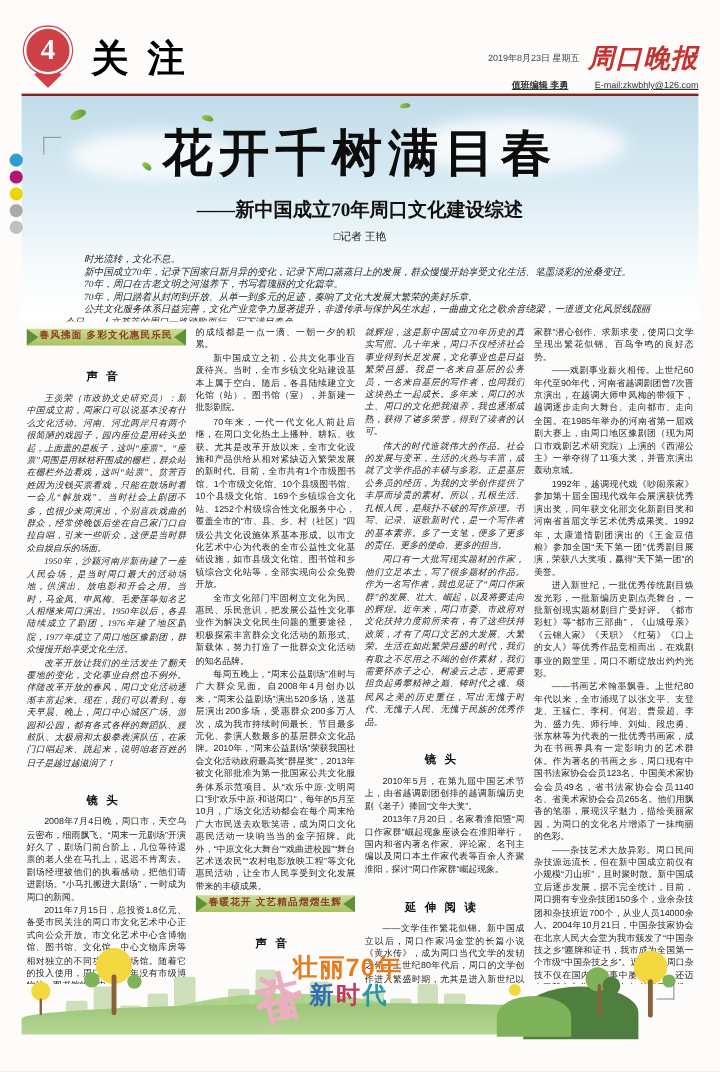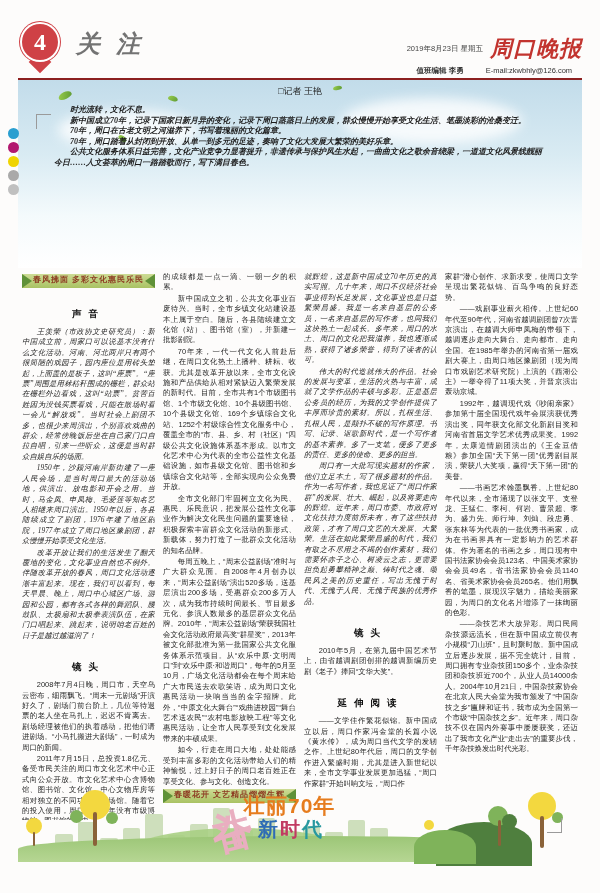--- a/index.html
+++ b/index.html
@@ -4,45 +4,45 @@
 <style>
   html,body{margin:0;padding:0;background:#ece7e4;}
   .page{position:relative;width:600px;height:893px;margin:0 auto;background:#fdfcfb;overflow:hidden;
         font-family:"Liberation Sans",sans-serif;}
   
   .hdr{position:absolute;top:22px;left:18px;right:18px;height:56px;}
   .pin{position:absolute;left:2px;top:0;width:40px;height:40px;background:#cf4146;border-radius:50%;
        box-shadow:inset 0 0 0 2px #fff, 0 0 0 1px #cf4146;display:flex;align-items:center;justify-content:center;z-index:3;}
   .pin-tail{position:absolute;left:14px;top:32px;width:16px;height:16px;background:#cf4146;transform:rotate(45deg);z-index:2;}
   .pin span{color:#fff;font-size:24px;font-weight:900;font-family:"Liberation Serif",serif;}
-  .section{position:absolute;left:58px;top:6px;font-size:24px;font-weight:900;letter-spacing:16px;color:#737373;
-           font-family:"Liberation Serif",serif;font-style:italic;}
+  .section{position:absolute;left:58px;top:6px;font-size:31px;font-weight:900;letter-spacing:16px;color:#000000;
+           font-family:"Liberation Serif",serif;}
   .hdr-right{position:absolute;right:0;top:12px;text-align:right;}
   .hdr-row1{display:flex;align-items:center;justify-content:flex-end;gap:7px;}
   .date{font-size:7.5px;color:#444;}
   .paper-logo{font-size:22px;font-weight:900;color:#c2342f;font-family:"Liberation Serif",serif;font-style:italic;letter-spacing:1px;}
-  .hdr-row2{display:flex;justify-content:center;gap:22px;font-size:7.5px;color:#333;margin-top:2px;}
+  .hdr-row2{display:flex;justify-content:flex-end;gap:22px;font-size:7.5px;color:#333;margin-top:2px;text-decoration:underline;}
   .editor{font-weight:700;}
   .rule{position:absolute;top:78px;left:18px;right:18px;height:2px;background:#8c2020;}
   
   .regmarks{position:absolute;left:8px;top:128px;z-index:4;}
   .regdot{width:11px;height:11px;border-radius:50%;margin-bottom:3px;}
   
   .banner{position:absolute;top:80px;left:18px;right:18px;height:188px;text-align:center;overflow:hidden;
           background:linear-gradient(180deg,#c2dcea 0%,#d9ebf3 40%,#f4fafc 72%,#ffffff 100%);}
   .cloud{position:absolute;background:#fff;border-radius:50%;filter:blur(6px);opacity:.8;}
   .leaf{position:absolute;width:14px;height:7px;border-radius:50% 50% 50% 50%/60% 60% 40% 40%;
         background:linear-gradient(120deg,#9ccf4e,#5d9a34);}
   .title{position:relative;margin:20px 0 0;font-size:42px;font-weight:900;letter-spacing:5px;color:#0d0d0d;
          font-family:"Liberation Serif",serif;}
   .subtitle{position:relative;margin-top:9px;font-size:16px;font-weight:700;color:#111;
             font-family:"Liberation Serif",serif;}
   .byline{position:relative;margin-top:5px;font-size:9px;color:#222;}
   .intro{position:relative;width:492px;margin:7px auto 0;text-align:left;font-size:8px;line-height:10.6px;
-         color:#1d1d1d;font-family:"Liberation Serif",serif;font-style:italic;font-weight:bold;}
+         color:#1d1d1d;font-family:"Liberation Serif",serif;font-style:italic;}
   .intro p{margin:0;text-indent:2em;}
   .crop{position:absolute;width:14px;height:14px;border-color:#9a9a9a;z-index:2;}
   .crop.tl{left:36px;top:114px;border-left:1px solid #9a9a9a;border-top:1px solid #9a9a9a;}
   .crop.br{right:38px;bottom:5px;border-right:1px solid #9a9a9a;border-bottom:1px solid #9a9a9a;}
   
   .columns{position:absolute;top:272px;left:22px;width:556px;height:548px;display:flex;gap:8px;overflow:hidden;}
   .column{flex:1;overflow:hidden;}
   .col-para{margin:0 0 1px;font-size:7.4px;line-height:10.4px;text-align:justify;color:#262626;}
   .col-para.indent{text-indent:2em;}
   .col-para.kai{font-family:"Liberation Serif",serif;font-style:italic;color:#1f1f1f;}
@@ -104,20 +104,22 @@
       <div class="regdot" style="background: rgb(192, 192, 192);"></div>
     </div>
 
   <div class="banner">
     <div class="cloud" style="left:40px;top:30px;width:140px;height:40px;"></div>
     <div class="cloud" style="right:60px;top:18px;width:180px;height:46px;"></div>
     <span class="leaf" style="left:40px;top:12px;transform:rotate(-25deg);"></span>
     <span class="leaf" style="left:150px;top:16px;transform:rotate(15deg);width:10px;height:5px;"></span>
     <span class="leaf" style="left:100px;top:56px;transform:rotate(40deg);width:9px;height:5px;"></span>
     <span class="leaf" style="right:240px;top:6px;transform:rotate(-10deg);width:9px;height:4px;"></span>
+    <h1 class="title">花开千树满目春</h1>
+    <div class="subtitle">——新中国成立70年周口文化建设综述</div>
     <div class="byline">□记者 王艳</div>
     <div class="intro">
         <p>时光流转，文化不息。</p>
         <p>新中国成立70年，记录下国家日新月异的变化，记录下周口蒸蒸日上的发展，群众慢慢开始享受文化生活、笔墨淡彩的沧桑变迁。</p>
         <p>70年，周口在古老文明之河滋养下，书写着瑰丽的文化篇章。</p>
         <p>70年，周口踏着从封闭到开放、从单一到多元的足迹，奏响了文化大发展大繁荣的美好乐章。</p>
         <p>公共文化服务体系日益完善，文化产业竞争力显著提升，非遗传承与保护风生水起，一曲曲文化之歌余音绕梁，一道道文化风景线靓丽今日……人文荟萃的周口一路踏歌而行，写下满目春色。</p>
       </div>
   </div>
   <div class="crop tl"></div>
@@ -135,39 +137,40 @@
         <p class="col-para indent">2008年7月4日晚，周口市，天空乌云密布，细雨飘飞。“周末一元剧场”开演好久了，剧场门前台阶上，几位等待退票的老人坐在马扎上，迟迟不肯离去。剧场经理被他们的执着感动，把他们请进剧场。“小马扎搬进大剧场”，一时成为周口的新闻。</p>
         <p class="col-para indent">2011年7月15日，总投资1.8亿元、备受市民关注的周口市文化艺术中心正式向公众开放。市文化艺术中心含博物馆、图书馆、文化馆、中心文物库房等相对独立的不同功能文化场馆。随着它的投入使用，周口结束多年没有市级博物馆、图书馆的历史。</p>
         <div class="col-heading">延伸阅读</div>
       </div>
       <div class="column">
         <p class="col-para">的成绩都是一点一滴、一朝一夕的积累。</p>
         <p class="col-para indent">新中国成立之初，公共文化事业百废待兴。当时，全市乡镇文化站建设基本上属于空白。随后，各县陆续建立文化馆（站）、图书馆（室），并新建一批影剧院。</p>
         <p class="col-para indent">70年来，一代一代文化人前赴后继，在周口文化热土上播种、耕耘、收获。尤其是改革开放以来，全市文化设施和产品供给从相对紧缺迈入繁荣发展的新时代。目前，全市共有1个市级图书馆、1个市级文化馆、10个县级图书馆、10个县级文化馆、169个乡镇综合文化站、1252个村级综合性文化服务中心，覆盖全市的“市、县、乡、村（社区）”四级公共文化设施体系基本形成。以市文化艺术中心为代表的全市公益性文化基础设施，如市县级文化馆、图书馆和乡镇综合文化站等，全部实现向公众免费开放。</p>
         <p class="col-para indent">全市文化部门牢固树立文化为民、惠民、乐民意识，把发展公益性文化事业作为解决文化民生问题的重要途径，积极探索丰富群众文化活动的新形式、新载体，努力打造了一批群众文化活动的知名品牌。</p>
         <p class="col-para indent">每周五晚上，“周末公益剧场”准时与广大群众见面。自2008年4月创办以来，“周末公益剧场”演出520多场，送基层演出200多场，受惠群众200多万人次，成为我市持续时间最长、节目最多元化、参演人数最多的基层群众文化品牌。2010年，“周末公益剧场”荣获我国社会文化活动政府最高奖“群星奖”，2013年被文化部批准为第一批国家公共文化服务体系示范项目。从“欢乐中原·文明周口”到“欢乐中原·和谐周口”，每年的5月至10月，广场文化活动都会在每个周末给广大市民送去欢歌笑语，成为周口文化惠民活动一块响当当的金字招牌。此外，“中原文化大舞台”“戏曲进校园”“舞台艺术送农民”“农村电影放映工程”等文化惠民活动，让全市人民享受到文化发展带来的丰硕成果。</p>
-        <p class="col-para indent">如今，行走在周口大地，处处能感受到丰富多彩的文化活动带给人们的精神愉悦，过上好日子的周口老百姓正在享受文化、参与文化、创造文化。</p>
         <div class="col-banner">
           <span>春暖花开 文艺精品熠熠生辉</span>
         </div>
         <div class="col-heading">声音</div>
       </div>
       <div class="column">
         <p class="col-para kai">就辉煌，这是新中国成立70年历史的真实写照。几十年来，周口不仅经济社会事业得到长足发展，文化事业也是日益繁荣昌盛。我是一名来自基层的公务员，一名来自基层的写作者，也同我们这块热土一起成长。多年来，周口的水土、周口的文化把我滋养，我也逐渐成熟，获得了诸多荣誉，得到了读者的认可。</p>
         <p class="col-para kai indent">伟大的时代造就伟大的作品。社会的发展与变革，生活的火热与丰富，成就了文学作品的丰硕与多彩。正是基层公务员的经历，为我的文学创作提供了丰厚而珍贵的素材。所以，扎根生活、扎根人民，是颠扑不破的写作原理。书写、记录、讴歌新时代，是一个写作者的基本素养。多了一支笔，便多了更多的责任、更多的使命、更多的担当。</p>
         <p class="col-para kai indent">周口有一大批写现实题材的作家，他们立足本土，写了很多题材的作品。作为一名写作者，我也见证了“周口作家群”的发展、壮大、崛起，以及将要走向的辉煌。近年来，周口市委、市政府对文化扶持力度前所未有，有了这些扶持政策，才有了周口文艺的大发展、大繁荣。生活在如此繁荣昌盛的时代，我们有取之不尽用之不竭的创作素材，我们需要怀赤子之心、树凌云之志，更需要担负起勇攀精神之巅、铸时代之魂、颂民风之美的历史重任，写出无愧于时代、无愧于人民、无愧于民族的优秀作品。</p>
         <div class="col-heading">镜头</div>
         <p class="col-para indent">2010年5月，在第九届中国艺术节上，由省越调剧团创排的越调新编历史剧《老子》捧回“文华大奖”。</p>
+        <p class="col-para indent">2013年7月20日，名家看淮阳暨“周口作家群”崛起现象座谈会在淮阳举行，国内和省内著名作家、评论家、名刊主编以及周口本土作家代表等百余人齐聚淮阳，探讨“周口作家群”崛起现象。</p>
         <div class="col-heading">延伸阅读</div>
         <p class="col-para indent">——文学佳作繁花似锦。新中国成立以后，周口作家冯金堂的长篇小说《黄水传》，成为周口当代文学的发轫之作。上世纪80年代后，周口的文学创作进入繁盛时期，尤其是进入新世纪以来，全市文学事业发展更加迅猛，“周口作家群”开始叫响文坛，“周口作</p>
       </div>
       <div class="column">
         <p class="col-para">家群”潜心创作、求新求变，使周口文学呈现出繁花似锦、百鸟争鸣的良好态势。</p>
         <p class="col-para indent">——戏剧事业薪火相传。上世纪60年代至90年代，河南省越调剧团曾7次晋京演出，在越调大师申凤梅的带领下，越调逐步走向大舞台、走向都市、走向全国。在1985年举办的河南省第一届戏剧大赛上，由周口地区豫剧团（现为周口市戏剧艺术研究院）上演的《西湖公主》一举夺得了11项大奖，并晋京演出轰动京城。</p>
         <p class="col-para indent">1992年，越调现代戏《吵闹亲家》参加第十届全国现代戏年会展演获优秀演出奖，同年获文化部文化新剧目奖和河南省首届文学艺术优秀成果奖。1992年，太康道情剧团演出的《王金豆借粮》参加全国“天下第一团”优秀剧目展演，荣获八大奖项，赢得“天下第一团”的美誉。</p>
+        <p class="col-para indent">进入新世纪，一批优秀传统剧目焕发光彩，一批新编历史剧点亮舞台，一批新创现实题材剧目广受好评。《都市彩虹》等“都市三部曲”，《山城母亲》《云锦人家》《天职》《红菊》《口上的女人》等优秀作品竞相而出，在戏剧事业的殿堂里，周口不断绽放出灼灼光彩。</p>
         <p class="col-para indent">——书画艺术翰墨飘香。上世纪80年代以来，全市涌现了以张文平、支登龙、王猛仁、李柯、何岩、曹景超、李为、盛力先、师行坤、刘灿、段忠勇、张东林等为代表的一批优秀书画家，成为在书画界具有一定影响力的艺术群体。作为著名的书画之乡，周口现有中国书法家协会会员123名、中国美术家协会会员49名，省书法家协会会员1140名、省美术家协会会员265名。他们用飘香的笔墨，展现汉字魅力，描绘美丽家园，为周口的文化名片增添了一抹绚丽的色彩。</p>
         <p class="col-para indent">——杂技艺术大放异彩。周口民间杂技源远流长，但在新中国成立前仅有小规模“刀山班”，且时聚时散。新中国成立后逐步发展，据不完全统计，目前，周口拥有专业杂技团150多个，业余杂技团和杂技班近700个，从业人员14000余人。2004年10月21日，中国杂技家协会在北京人民大会堂为我市颁发了“中国杂技之乡”匾牌和证书，我市成为全国第一个市级“中国杂技之乡”。近年来，周口杂技不仅在国内外赛事中屡屡获奖，还迈出了我市文化产业“走出去”的重要步伐，千年杂技焕发出时代光彩。</p>
       </div>
     </div>
 
   <div class="footer">
     <div class="skyline">
         <div class="building" style="height: 16px;"></div>
         <div class="building" style="height: 28px;"></div>
         <div class="building" style="height: 12px;"></div>

